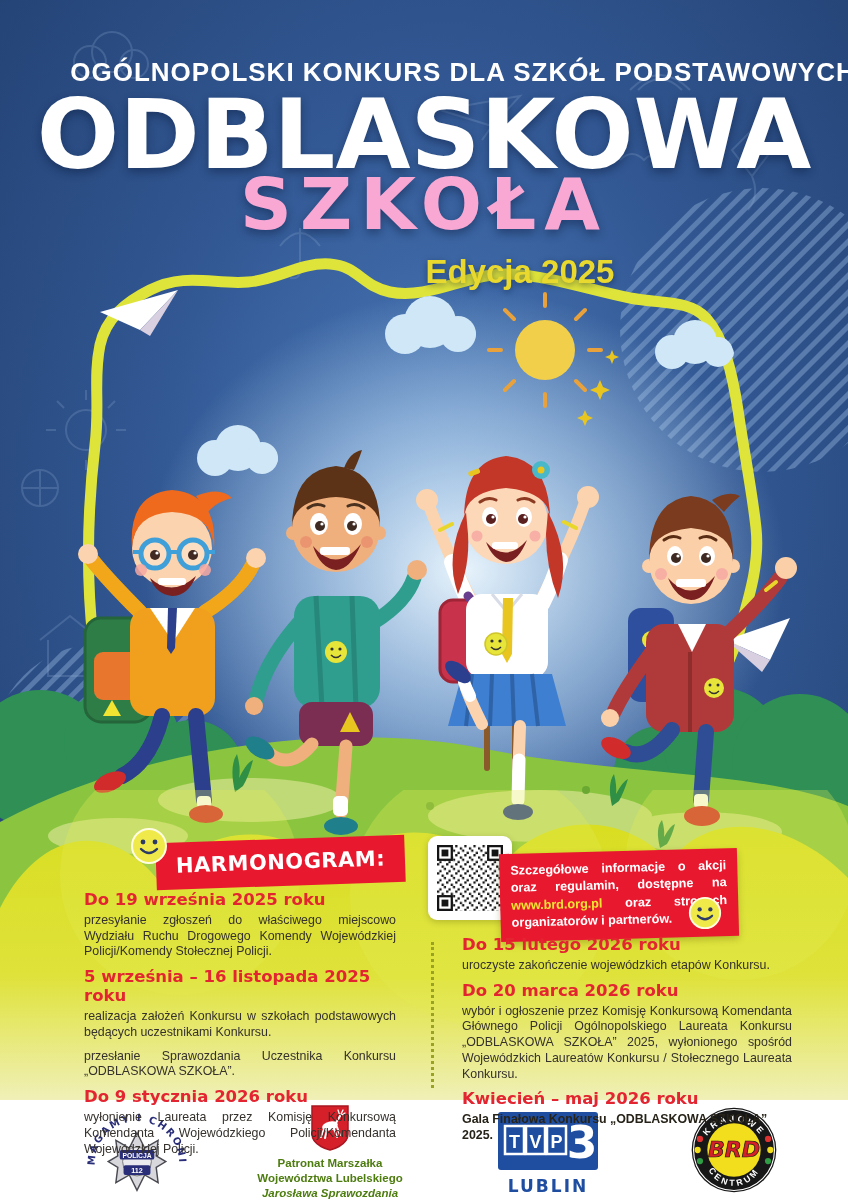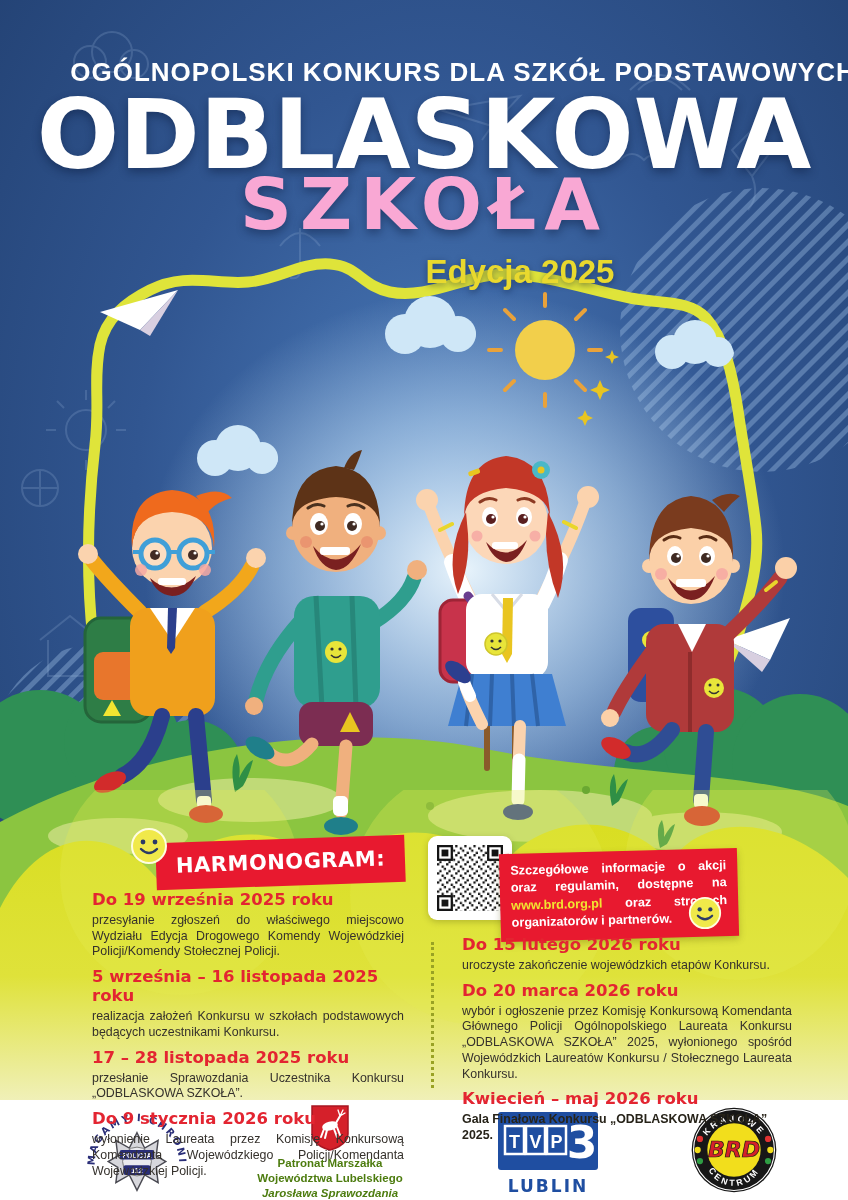--- a/index.html
+++ b/index.html
@@ -18,21 +18,21 @@
     font-family:Liberation Sans, sans-serif;font-weight:800;font-size:33px;color:#e9d92e;
     text-shadow:0 2px 6px rgba(8,24,58,.5);}
   svg.yellow{position:absolute;left:0;top:790px;z-index:2;}
   .harmo-box{position:absolute;left:156px;top:839px;z-index:5;transform:rotate(-2deg);
     background:#e8192f;color:#fff;font-family:"DejaVu Sans",sans-serif;font-weight:800;
     font-size:21px;padding:11px 20px 12px;letter-spacing:.5px;}
   .smiley{position:absolute;z-index:6;}
   .smiley-harmo{left:130px;top:827px;}
   .smiley-info{left:688px;top:896px;}
   .col{position:absolute;z-index:5;}
-  .col-left{left:92px;top:891px;width:312px;}
+  .col-left{left:84px;top:891px;width:312px;}
   .col-right{left:462px;top:936px;width:330px;}
   .item{margin-bottom:8px;}
   .item h4{margin:0 0 3px;font-family:"DejaVu Sans",sans-serif;font-size:16.5px;
     font-weight:800;color:#e32531;line-height:1.15;}
   .item p{margin:0;font-size:12.4px;line-height:1.27;color:#35312c;text-align:justify;}
   .item p.bold{font-weight:700;color:#272319;text-align:left;}
   .qr-wrap{position:absolute;left:428px;top:836px;width:84px;height:84px;z-index:5;
     background:#fff;border-radius:9px;display:flex;align-items:center;justify-content:center;
     box-shadow:0 2px 6px rgba(60,60,0,.25);}
   .infobox{position:absolute;left:500px;top:851px;width:216px;z-index:5;background:#e8192f;
@@ -383,28 +383,27 @@
     <circle cx="13" cy="15" r="2.4" fill="#2b3a66"></circle>
       <circle cx="25" cy="15" r="2.4" fill="#2b3a66"></circle>
     <path d="M11,22 q8,8 16,0" stroke="#2b3a66" stroke-width="2.4" fill="none" stroke-linecap="round"></path>
   </svg>
 
   <div class="harmo-box">HARMONOGRAM:</div>
 
   <div class="col col-left">
     <div class="item">
       <h4>Do 19 września 2025 roku</h4>
-      <p>przesyłanie zgłoszeń do właściwego miejscowo Wydziału Edycja Drogowego Komendy Wojewódzkiej Policji/Komendy Stołecznej Policji.</p>
+      <p>przesyłanie zgłoszeń do właściwego miejscowo Wydziału Ruchu Drogowego Komendy Wojewódzkiej Policji/Komendy Stołecznej Policji.</p>
     </div>
     <div class="item">
       <h4>5 września – 16 listopada 2025 roku</h4>
       <p>realizacja założeń Konkursu w szkołach podstawowych będących uczestnikami Konkursu.</p>
     </div>
     <div class="item">
-      <h4>17 – 28 listopada 2025 roku</h4>
       <p>przesłanie Sprawozdania Uczestnika Konkursu „ODBLASKOWA SZKOŁA”.</p>
     </div>
     <div class="item">
       <h4>Do 9 stycznia 2026 roku</h4>
       <p>wyłonienie Laureata przez Komisję Konkursową Komendanta Wojewódzkiego Policji/Komendanta Wojewódzkiej Policji.</p>
     </div>
   </div>
 
   <div class="qr-wrap">
     <svg width="66" height="66" viewBox="0 0 29 29">

